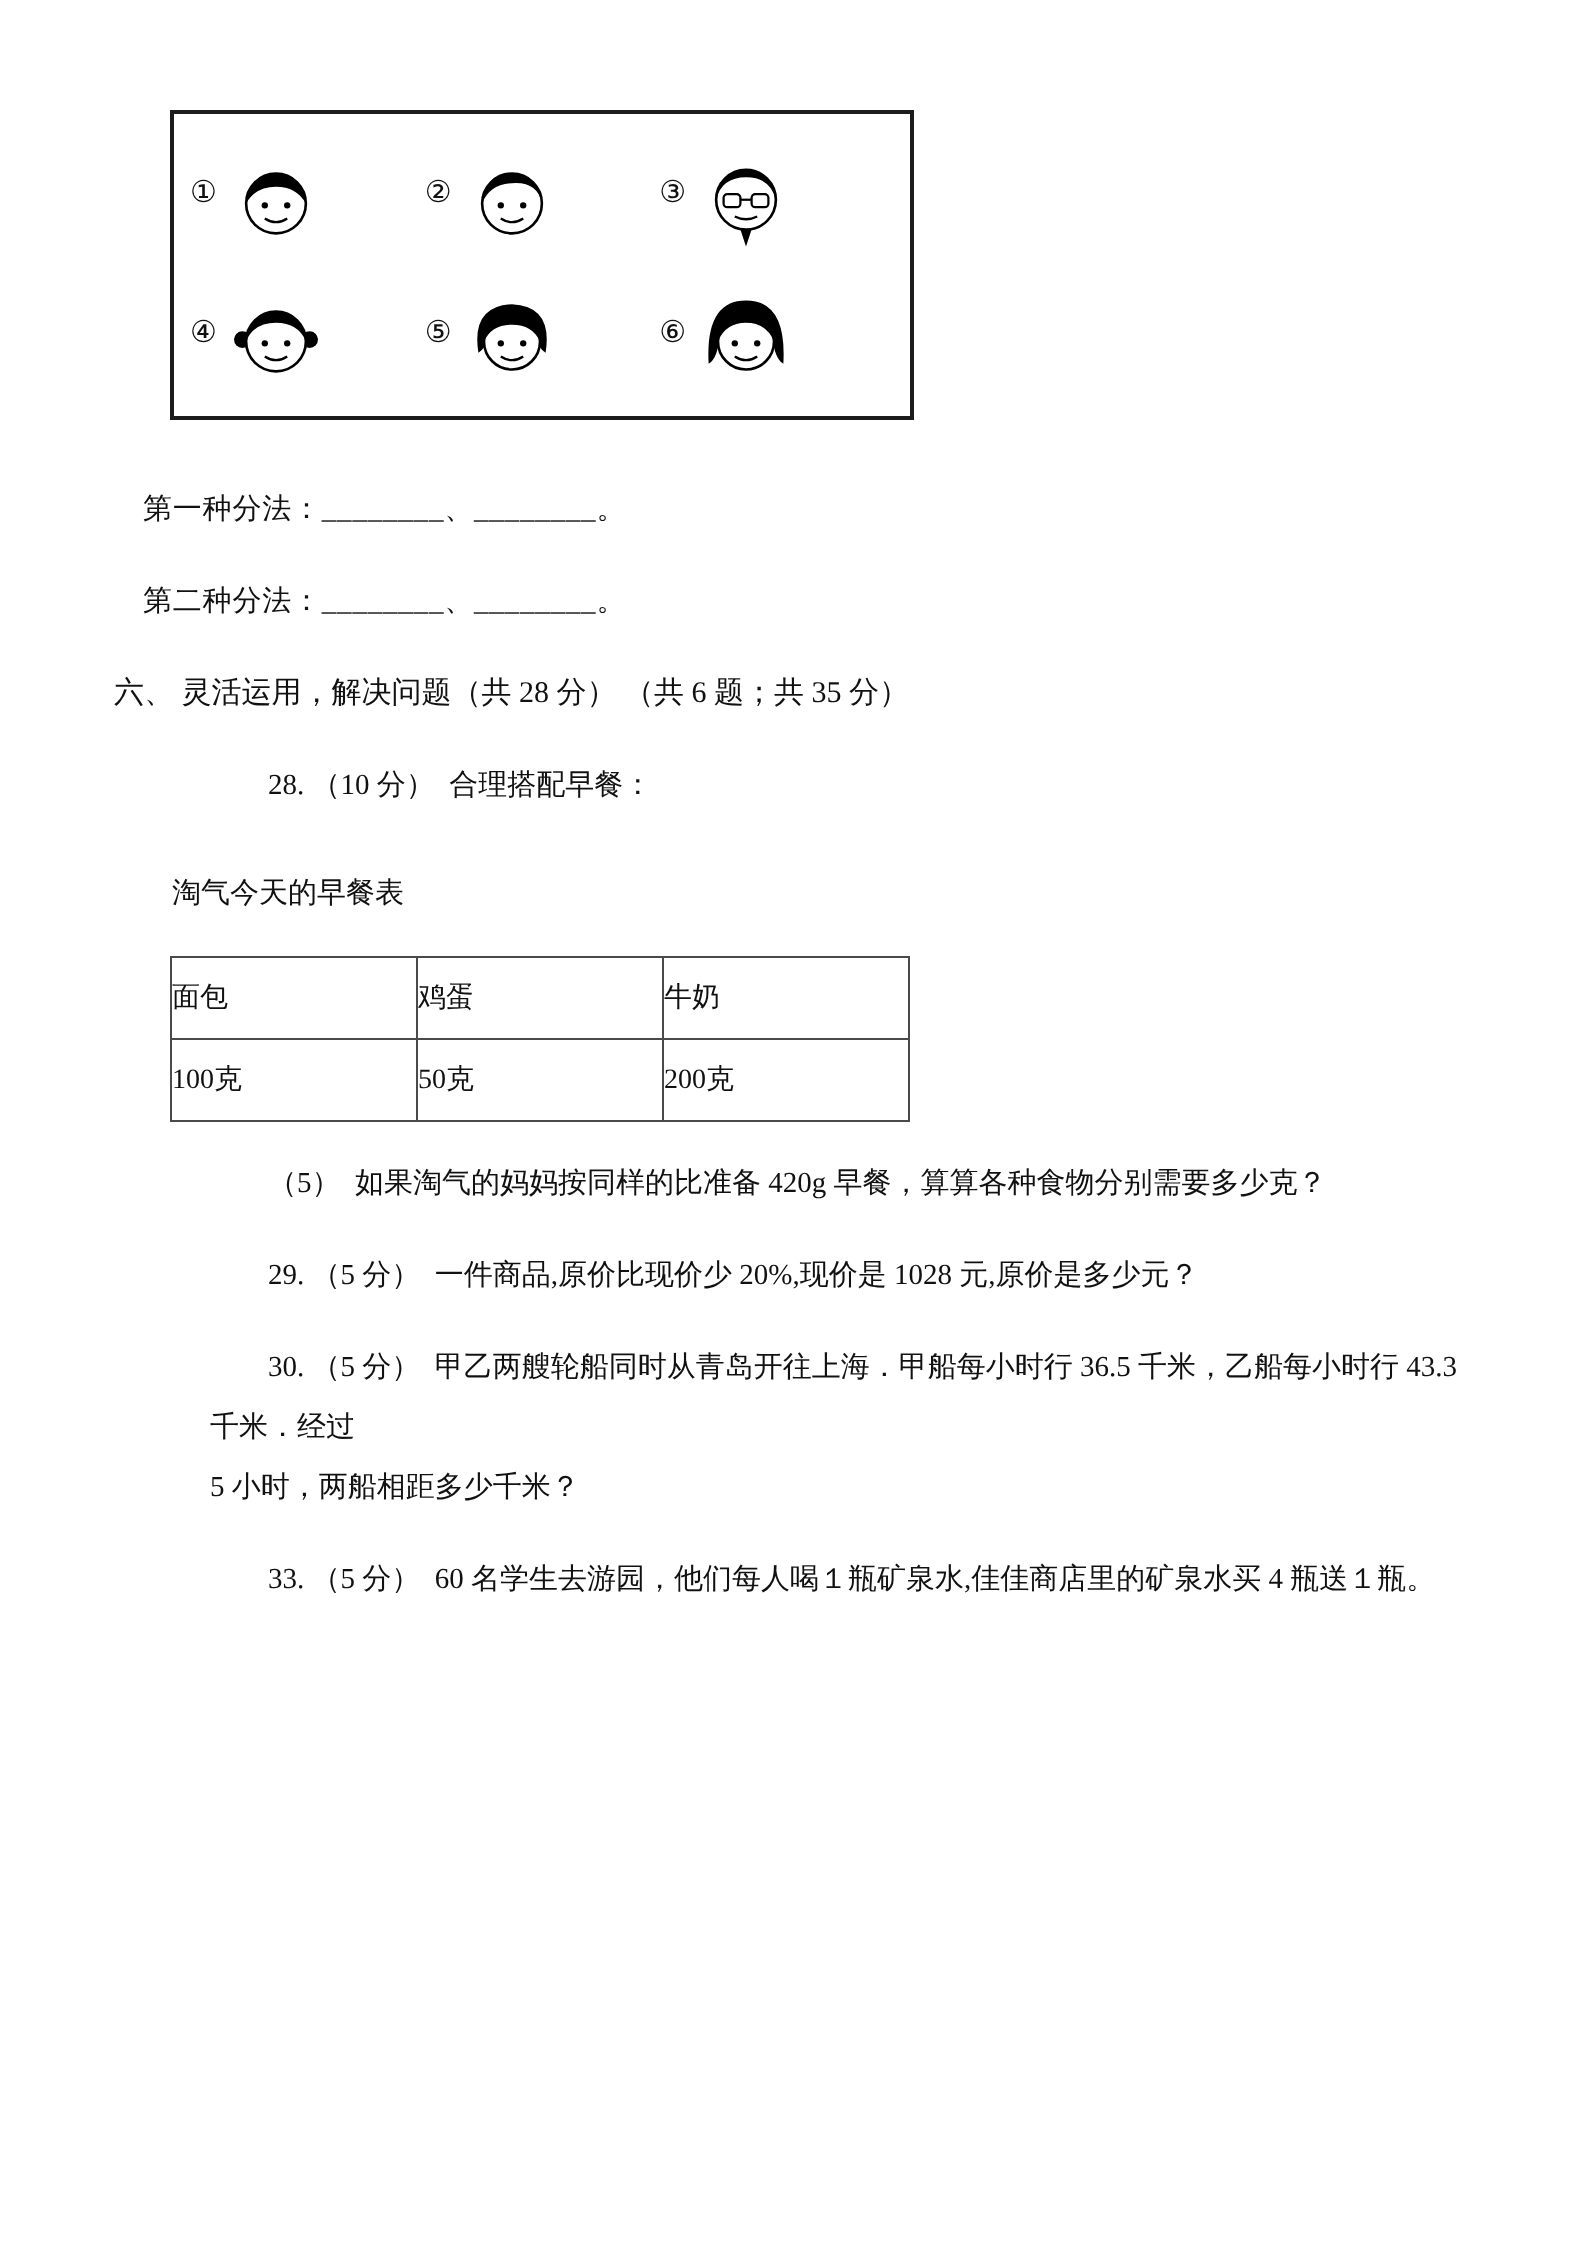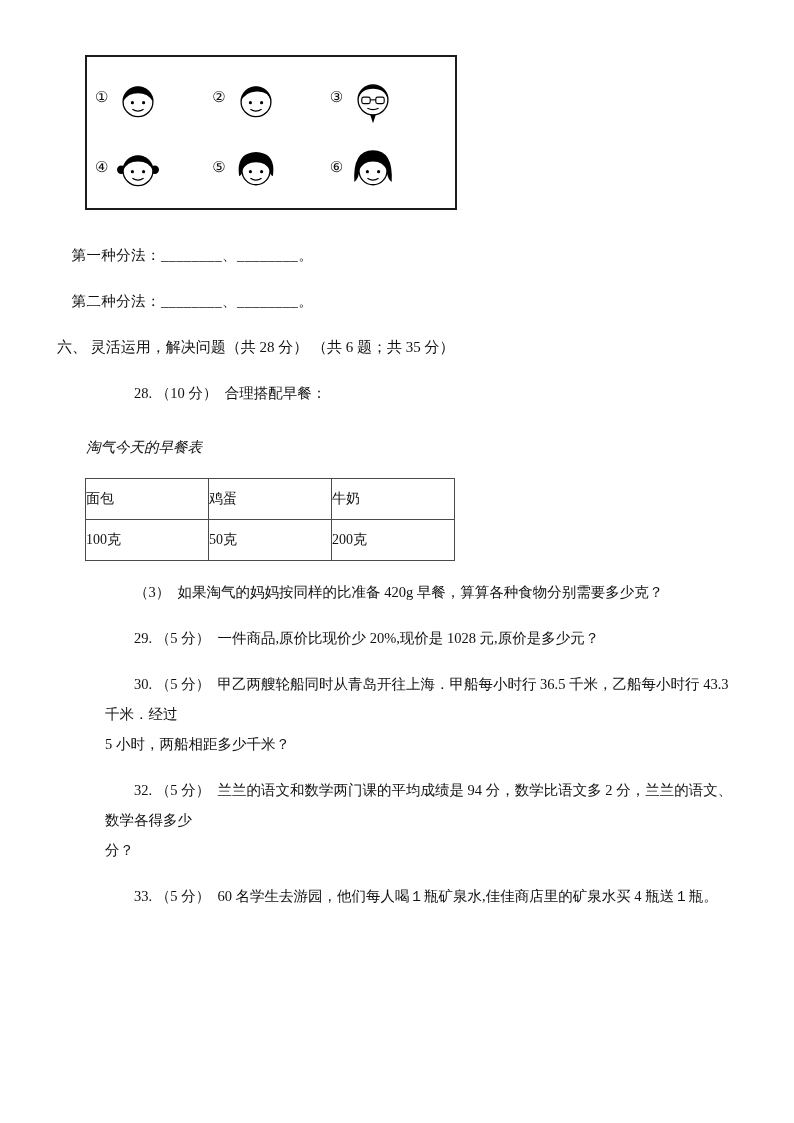--- a/index.html
+++ b/index.html
@@ -37,21 +37,21 @@
 
   p, h2 {
     font-size: 14.5px;
     line-height: 30px;
     margin: 16px 0;
     white-space: pre-wrap;
   }
   .fill-line { text-indent: 1em; letter-spacing: .4px; }
   .section-heading { font-size: 15px; font-weight: 400; }
   .question { text-indent: 2em; margin-left: 48px; }
-  .table-title { text-indent: 2em; margin-top: 24px; font-style: italic; }
+  .table-title { text-indent: 2em; margin-top: 24px; }
 
   .breakfast-table {
     border-collapse: collapse;
     margin: 12px 0 12px 28px;
   }
   .breakfast-table td {
     border: 1px solid #4a4a4a;
     width: 123px;
     height: 41px;
     vertical-align: middle;
@@ -156,22 +156,20 @@
         <td>牛奶</td>
       </tr>
       <tr>
         <td>100克</td>
         <td>50克</td>
         <td>200克</td>
       </tr>
     </tbody>
   </table>
 
-  <p class="question">（3）  如果淘气的妈妈按同样的比准备 420g 早餐，算算各种食物分别需要多少克？</p>
+  <p class="question">（5）  如果淘气的妈妈按同样的比准备 420g 早餐，算算各种食物分别需要多少克？</p>
 
   <p class="question">29. （5 分）  一件商品,原价比现价少 20%,现价是 1028 元,原价是多少元？</p>
   <p class="question">30. （5 分）  甲乙两艘轮船同时从青岛开往上海．甲船每小时行 36.5 千米，乙船每小时行 43.3 千米．经过
 5 小时，两船相距多少千米？</p>
-  <p class="question">32. （5 分）  兰兰的语文和数学两门课的平均成绩是 94 分，数学比语文多 2 分，兰兰的语文、数学各得多少
-分？</p>
   <p class="question">33. （5 分）  60 名学生去游园，他们每人喝１瓶矿泉水,佳佳商店里的矿泉水买 4 瓶送１瓶。</p>
 
 </div>
 
 </body></html>

